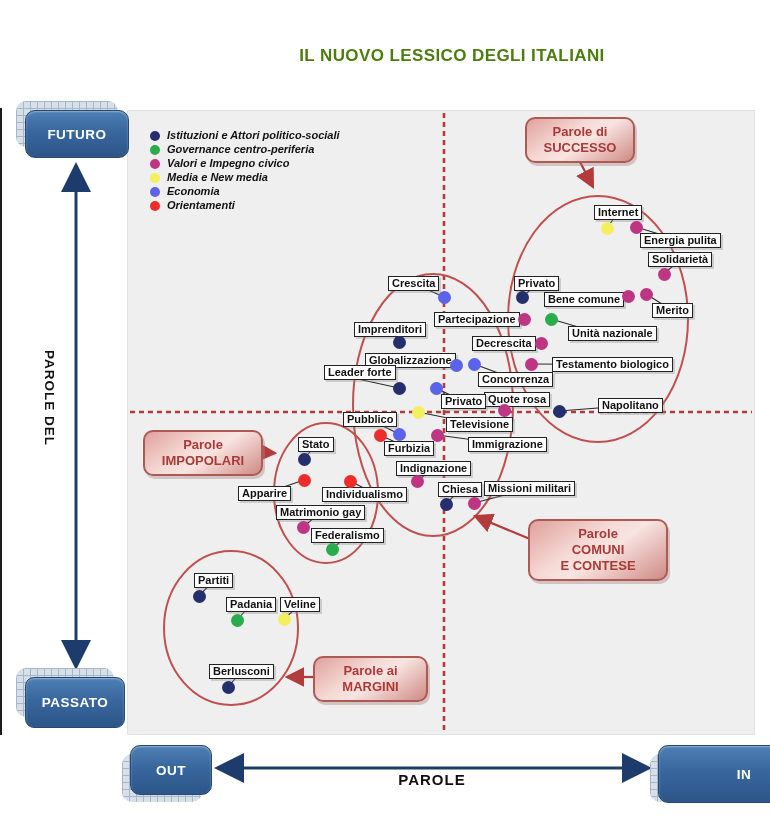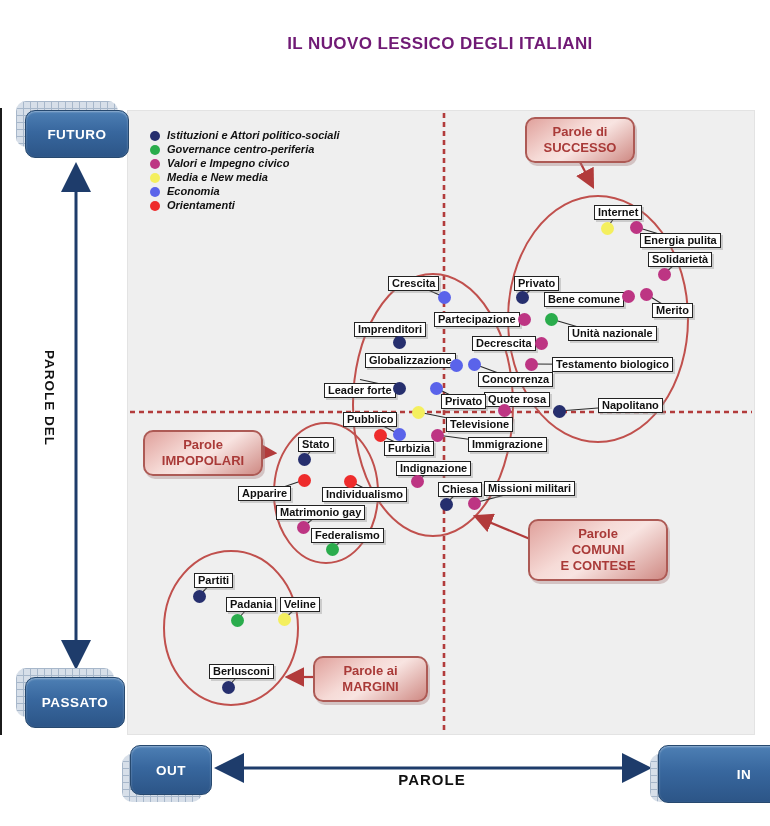--- a/index.html
+++ b/index.html
@@ -1,20 +1,20 @@
 <!DOCTYPE html>
 <html><head>
 <meta charset="utf-8">
 <style>
   html,body{margin:0;padding:0;background:#fff;}
   body{font-family:"Liberation Sans",sans-serif;}
   .stage{position:relative;width:770px;height:826px;background:#fff;overflow:hidden;}
   .left-edge-line{position:absolute;left:0;top:108px;width:2px;height:627px;background:#1b1b1b;}
-  .title{position:absolute;left:127px;top:34px;width:626px;margin:0;text-align:center;
-         font-size:17px;font-weight:bold;color:#701a75;letter-spacing:.4px;}
+  .title{position:absolute;left:127px;top:34px;width:626px;margin:12px;text-align:center;
+         font-size:17px;font-weight:bold;color:#4d7c0f;letter-spacing:.4px;}
   .plot{position:absolute;background:#efefef;border:1px solid #e3e3e3;}
   .plot svg{position:absolute;left:0;top:0;z-index:1;}
   .legend{position:absolute;left:22px;top:16px;z-index:4;}
   .legend-row{display:flex;align-items:flex-end;height:14px;font-weight:bold;}
   .legend-dot{width:10px;height:10px;border-radius:50%;margin-right:7px;flex:0 0 auto;}
   .legend-text{font-size:11px;font-style:italic;color:#111;white-space:nowrap;}
   .word-label{position:absolute;z-index:5;background:#fff;border:1px solid #222;
               padding:0 3px;font-size:11px;font-weight:bold;color:#111;line-height:13px;
               white-space:nowrap;box-shadow:2px 2px 0 rgba(140,140,140,.35);}
   .dot{position:absolute;width:13px;height:13px;border-radius:50%;z-index:6;}
@@ -28,21 +28,21 @@
                        linear-gradient(90deg,#a7b7ca 1.5px,transparent 1.5px);
       background-size:7px 7px;}
   .btn-face{position:absolute;left:0;top:0;display:flex;align-items:center;justify-content:center;
       color:#fff;font-weight:bold;font-size:13.5px;letter-spacing:.5px;border-radius:10px;
       border:1px solid #27496f;
       background:linear-gradient(180deg,#4d7fb4 0%,#38679e 45%,#2c5587 100%);
       box-shadow:inset 0 1px 2px rgba(255,255,255,.4);}
   .futuro .btn-shadow{left:-9px;top:-9px;width:102px;height:46px;}
   .futuro,.futuro .btn-face{width:102px;height:46px;}
   .passato .btn-shadow{left:-9px;top:-9px;width:98px;height:49px;}
-  .passato,.passato .btn-face{width:98px;height:49px;}
+  .passato,.passato .btn-face{width:98px;height:49px;border-radius:9px;}
   .out .btn-shadow{left:-8px;top:9px;width:80px;height:48px;}
   .out,.out .btn-face{width:80px;height:48px;}
   .in .btn-shadow{left:-8px;top:9px;width:98px;height:48px;}
   .in,.in .btn-face{width:98px;height:56px;padding-left:36px;}
   .axis-arrows{position:absolute;left:0;top:0;z-index:2;pointer-events:none;}
   .v-axis-label{position:absolute;left:42px;top:350px;height:130px;z-index:3;
       writing-mode:vertical-rl;font-weight:bold;font-size:13.5px;color:#111;letter-spacing:1px;white-space:nowrap;}
   .h-axis-label{position:absolute;left:214px;top:771px;width:436px;text-align:center;z-index:3;
       font-weight:bold;font-size:15px;color:#111;letter-spacing:1px;}
 </style>
@@ -164,21 +164,21 @@
       <div class="word-label" style="left: 470px; top: 287px;">Napolitano</div>
       <div class="dot" style="left: 424.5px; top: 293.5px; background: rgb(38, 47, 110);"></div>
       <div class="word-label" style="left: 260px; top: 165px;">Crescita</div>
       <div class="dot" style="left: 309.5px; top: 179.5px; background: rgb(90, 99, 234);"></div>
       <div class="word-label" style="left: 226px; top: 211px;">Imprenditori</div>
       <div class="dot" style="left: 264.5px; top: 224.5px; background: rgb(38, 47, 110);"></div>
       <div class="word-label" style="left: 237px; top: 242px;">Globalizzazione</div>
       <div class="dot" style="left: 321.5px; top: 247.5px; background: rgb(90, 99, 234);"></div>
       <div class="word-label" style="left: 350px; top: 261px;">Concorrenza</div>
       <div class="dot" style="left: 339.5px; top: 246.5px; background: rgb(90, 99, 234);"></div>
-      <div class="word-label" style="left: 196px; top: 272px;">Leader forte</div>
+      <div class="word-label" style="left: 196px; top: 254px;">Leader forte</div>
       <div class="dot" style="left: 264.5px; top: 270.5px; background: rgb(38, 47, 110);"></div>
       <div class="word-label" style="left: 313px; top: 283px;">Privato</div>
       <div class="dot" style="left: 301.5px; top: 270.5px; background: rgb(90, 99, 234);"></div>
       <div class="word-label" style="left: 318px; top: 306px;">Televisione</div>
       <div class="dot" style="left: 283.5px; top: 294.5px; background: rgb(244, 239, 94);"></div>
       <div class="word-label" style="left: 215px; top: 301px;">Pubblico</div>
       <div class="dot" style="left: 264.5px; top: 316.5px; background: rgb(90, 99, 234);"></div>
       <div class="word-label" style="left: 256px; top: 330px;">Furbizia</div>
       <div class="dot" style="left: 245.5px; top: 317.5px; background: rgb(238, 44, 44);"></div>
       <div class="word-label" style="left: 340px; top: 326px;">Immigrazione</div>

